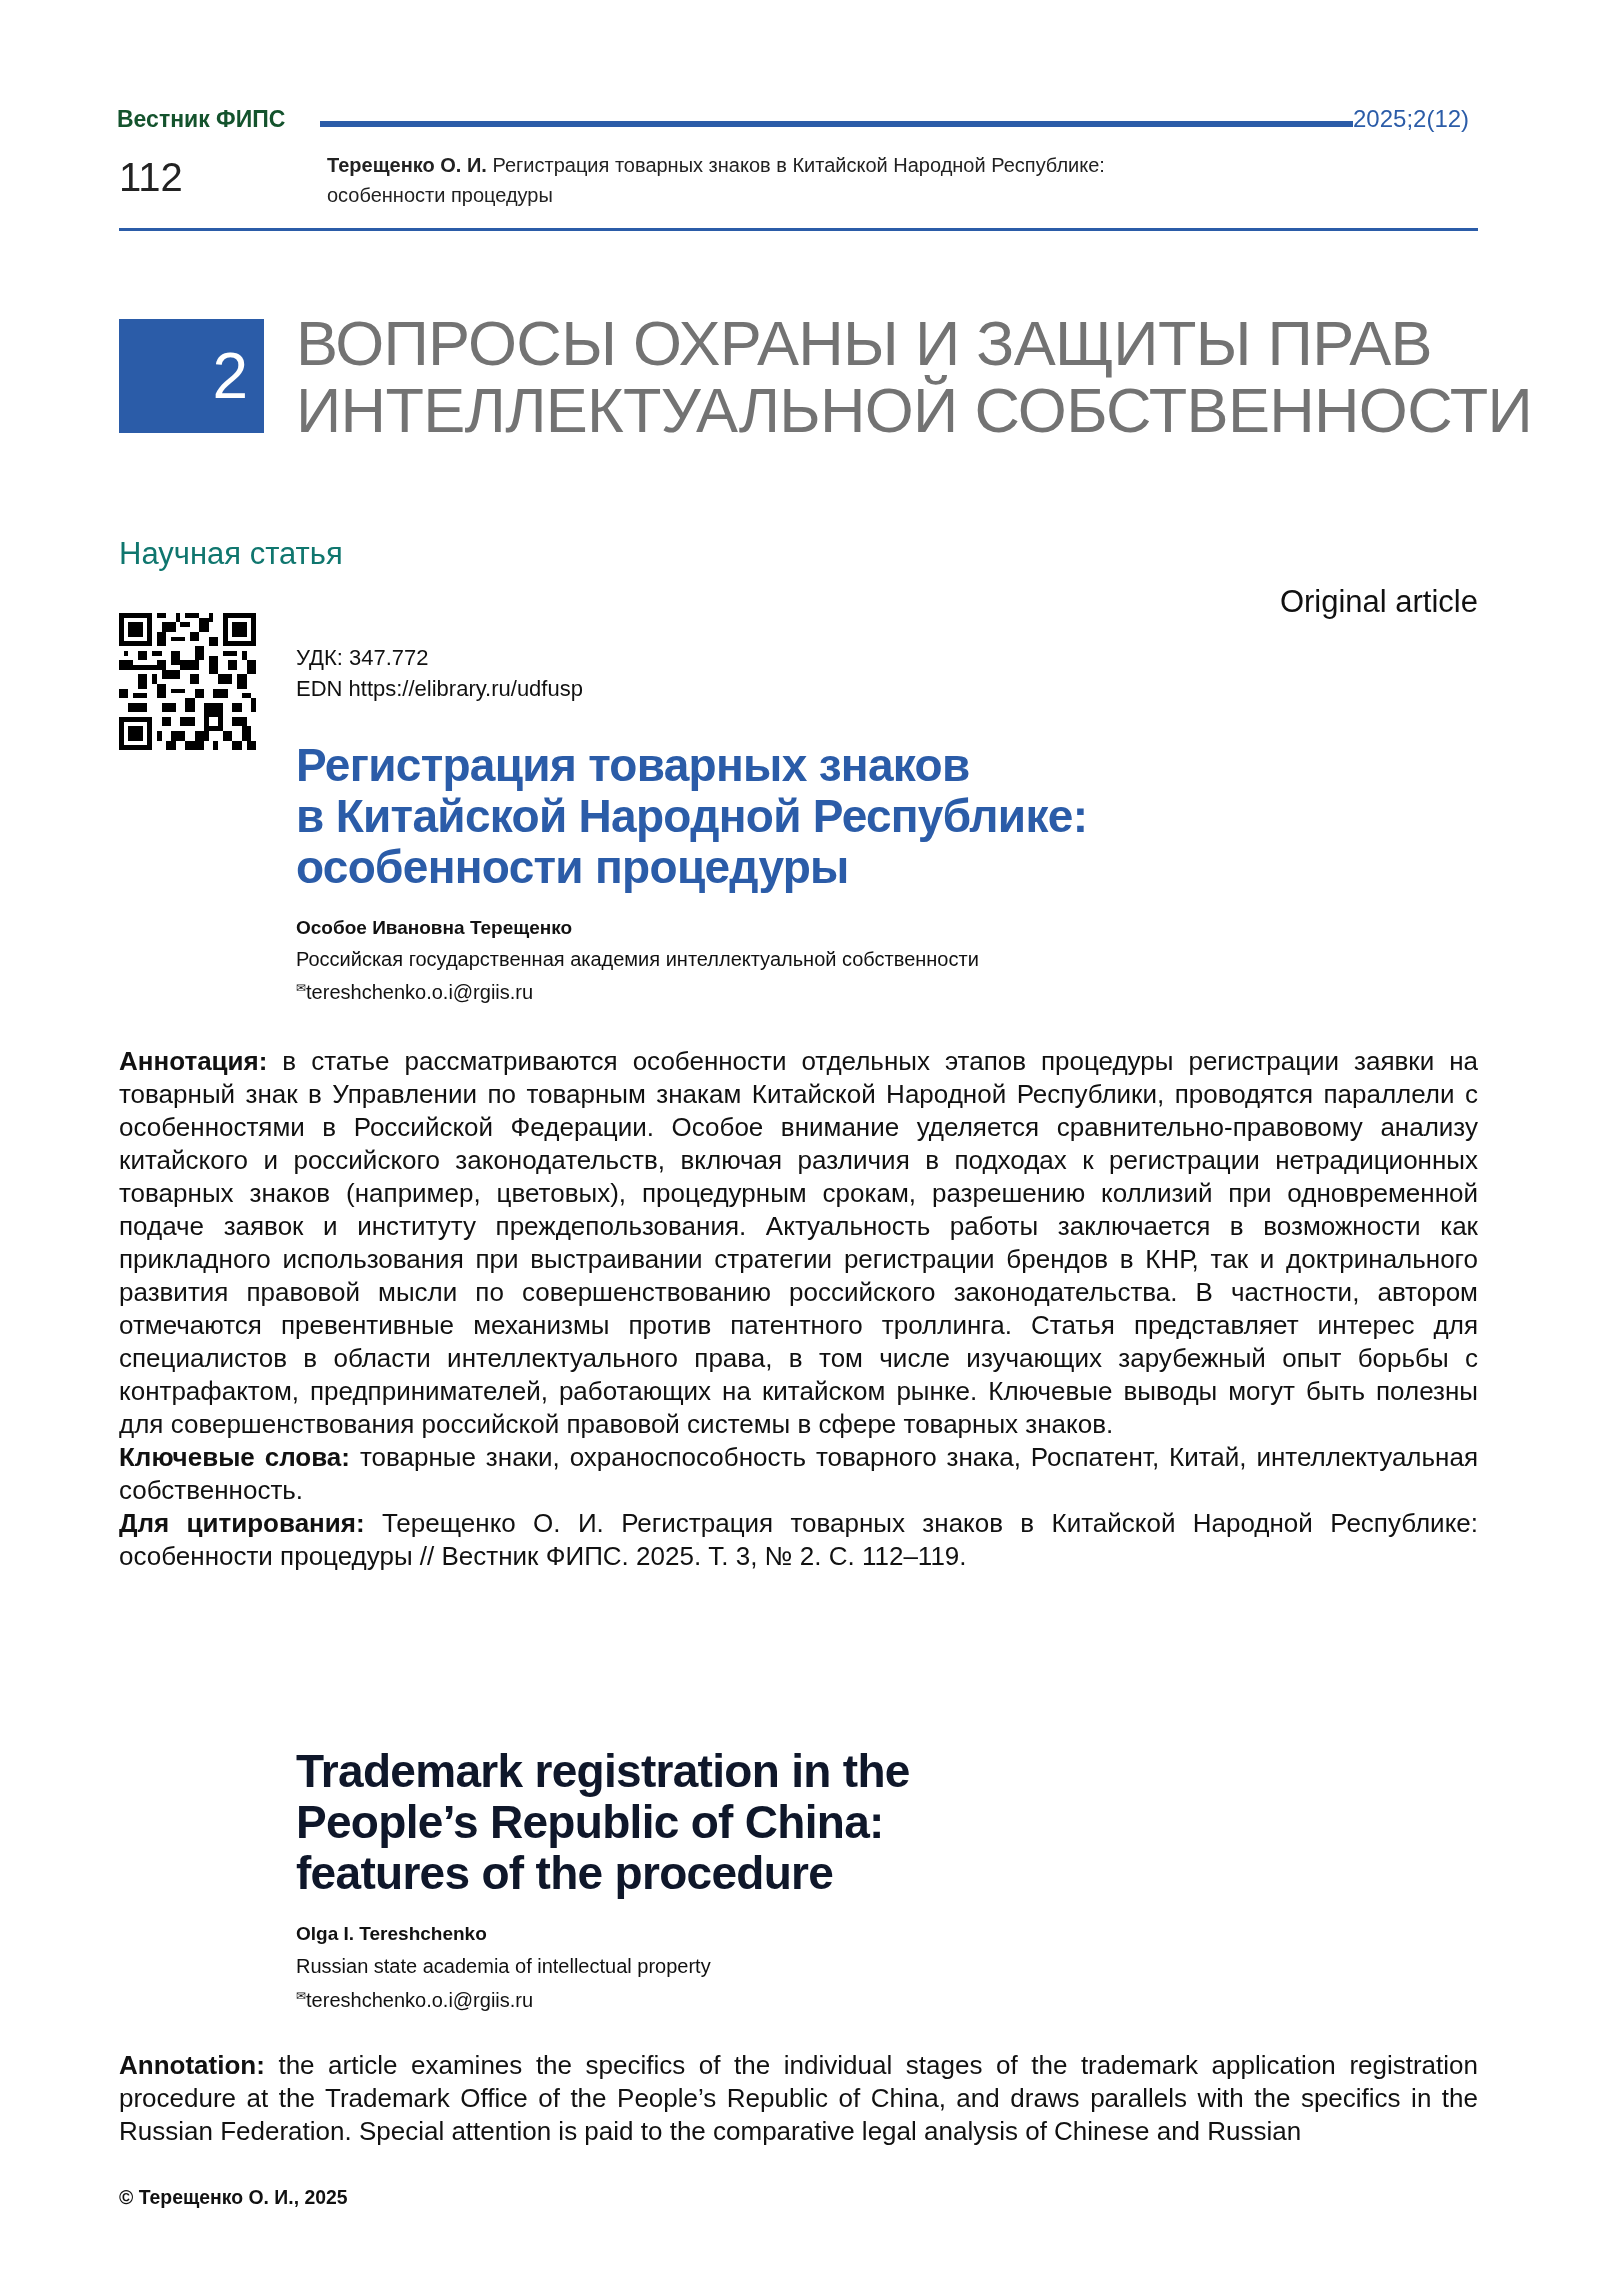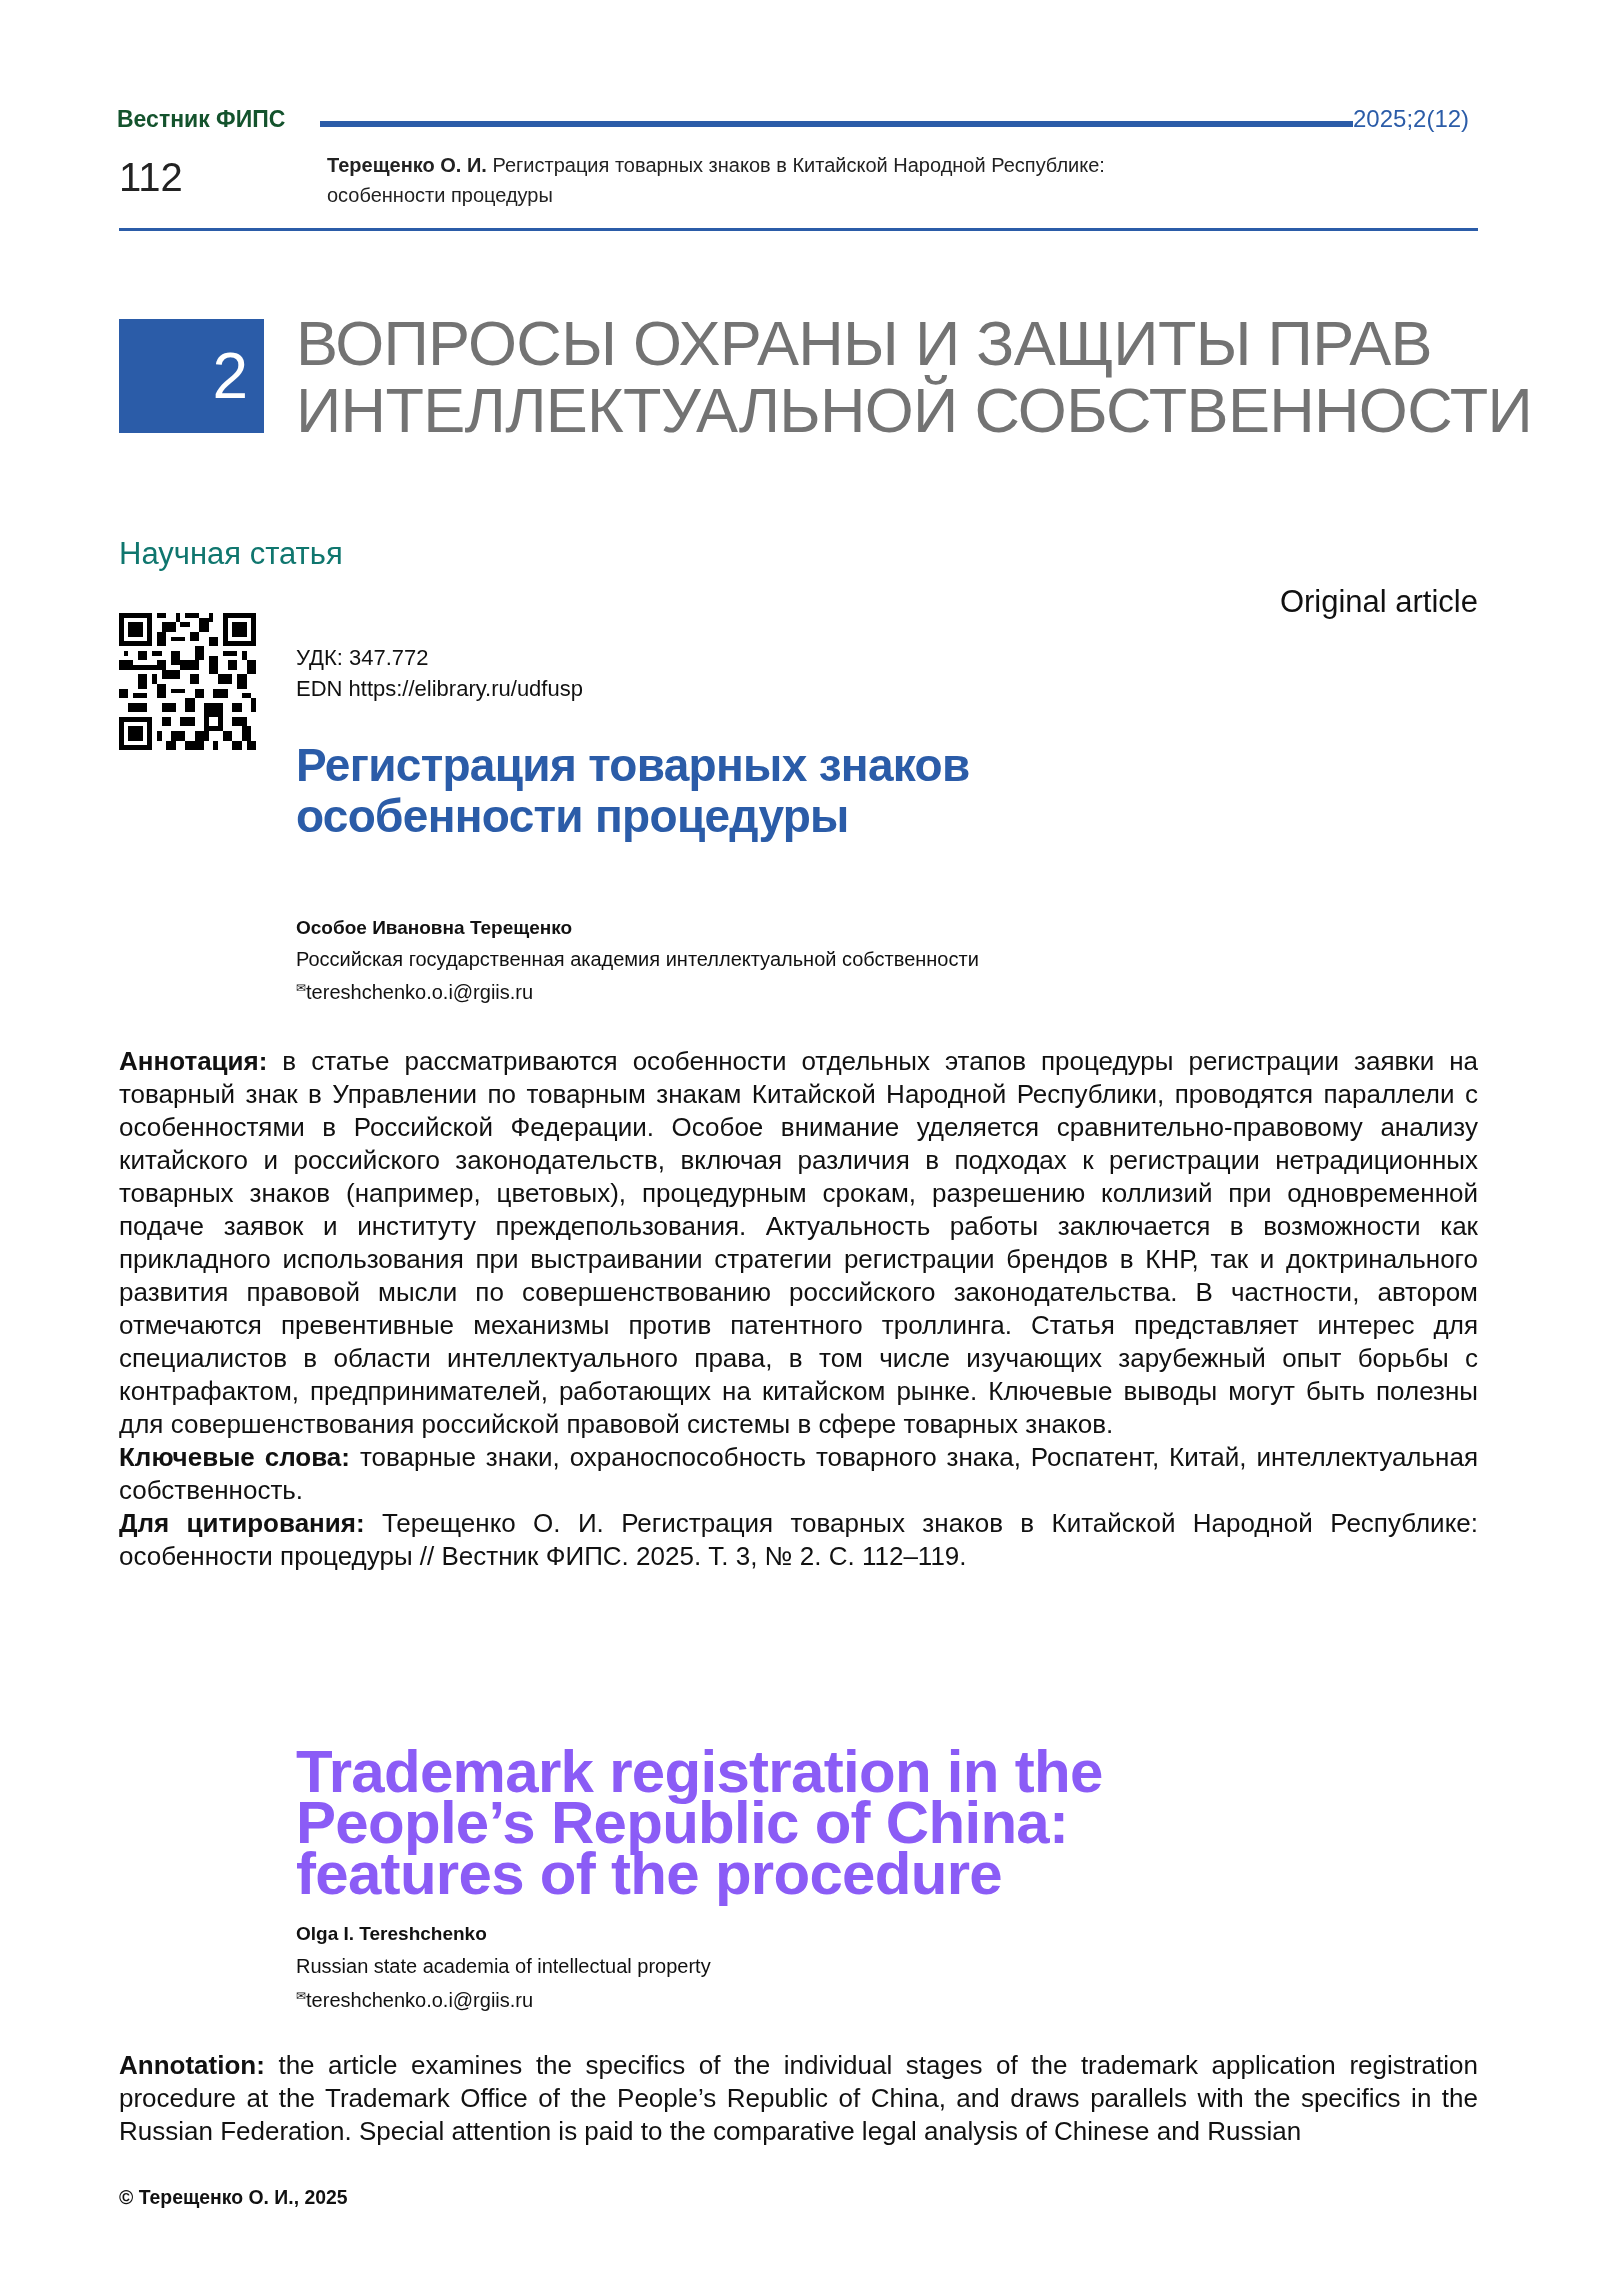--- a/index.html
+++ b/index.html
@@ -35,22 +35,22 @@
   .author { left: 296px; top: 917px; font-size: 19px; font-weight: bold; }
   .affil { left: 296px; top: 948px; font-size: 20px; }
   .email { left: 296px; top: 981px; font-size: 20px; }
   .mail-icon { font-size: 12px; vertical-align: top; }
 
   .body-text { left: 119px; width: 1359px; font-size: 26px; line-height: 33px; text-align: justify; }
   .body-text p { margin: 0; }
   .body-text b { font-weight: bold; }
   .abstract-ru { top: 1045px; }
 
-  .title-en { left: 296px; top: 1746px; width: 871px; font-size: 60px; line-height: 51px;
-              font-weight: bold; color: #8b5cf6; letter-spacing: -0.7px; }
+  .title-en { left: 296px; top: 1746px; width: 871px; font-size: 46px; line-height: 51px;
+              font-weight: bold; color: #0f172a; letter-spacing: -0.7px; }
   .author-en { left: 296px; top: 1923px; font-size: 19px; font-weight: bold; }
   .affil-en { left: 296px; top: 1955px; font-size: 20px; }
   .email-en { left: 296px; top: 1989px; font-size: 20px; }
   .abstract-en { top: 2049px; }
 
   .copyright { left: 119px; top: 2186px; font-size: 19.4px; font-weight: bold; }
 </style>
 </head>
 <body>
 
@@ -149,20 +149,21 @@
   </g>
 </svg>
 
 <div class="abs udk">
   <div>УДК: 347.772</div>
   <div>EDN https://elibrary.ru/udfusp</div>
 </div>
 
 <div class="abs title-ru">
   <div>Регистрация товарных знаков</div>
+  <div>в Китайской Народной Республике:</div>
   <div>особенности процедуры</div>
 </div>
 <div class="abs author">Особое Ивановна Терещенко</div>
 <div class="abs affil">Российская государственная академия интеллектуальной собственности</div>
 <div class="abs email">
   <span class="mail-icon">✉</span><span>tereshchenko.o.i@rgiis.ru</span>
 </div>
 
 <div class="abs body-text abstract-ru">
   <p><b>Аннотация:</b><span> в статье рассматриваются особенности отдельных этапов процедуры регистрации заявки на товарный знак в Управлении по товарным знакам Китайской Народной Республики, проводятся параллели с особенностями в Российской Федерации. Особое внимание уделяется сравнительно-правовому анализу китайского и российского законодательств, включая различия в подходах к регистрации нетрадиционных товарных знаков (например, цветовых), процедурным срокам, разрешению коллизий при одновременной подаче заявок и институту преждепользования. Актуальность работы заключается в возможности как прикладного использования при выстраивании стратегии регистрации брендов в КНР, так и доктринального развития правовой мысли по совершенствованию российского законодательства. В частности, автором отмечаются превентивные механизмы против патентного троллинга. Статья представляет интерес для специалистов в области интеллектуального права, в том числе изучающих зарубежный опыт борьбы с контрафактом, предпринимателей, работающих на китайском рынке. Ключевые выводы могут быть полезны для совершенствования российской правовой системы в сфере товарных знаков.</span></p>

